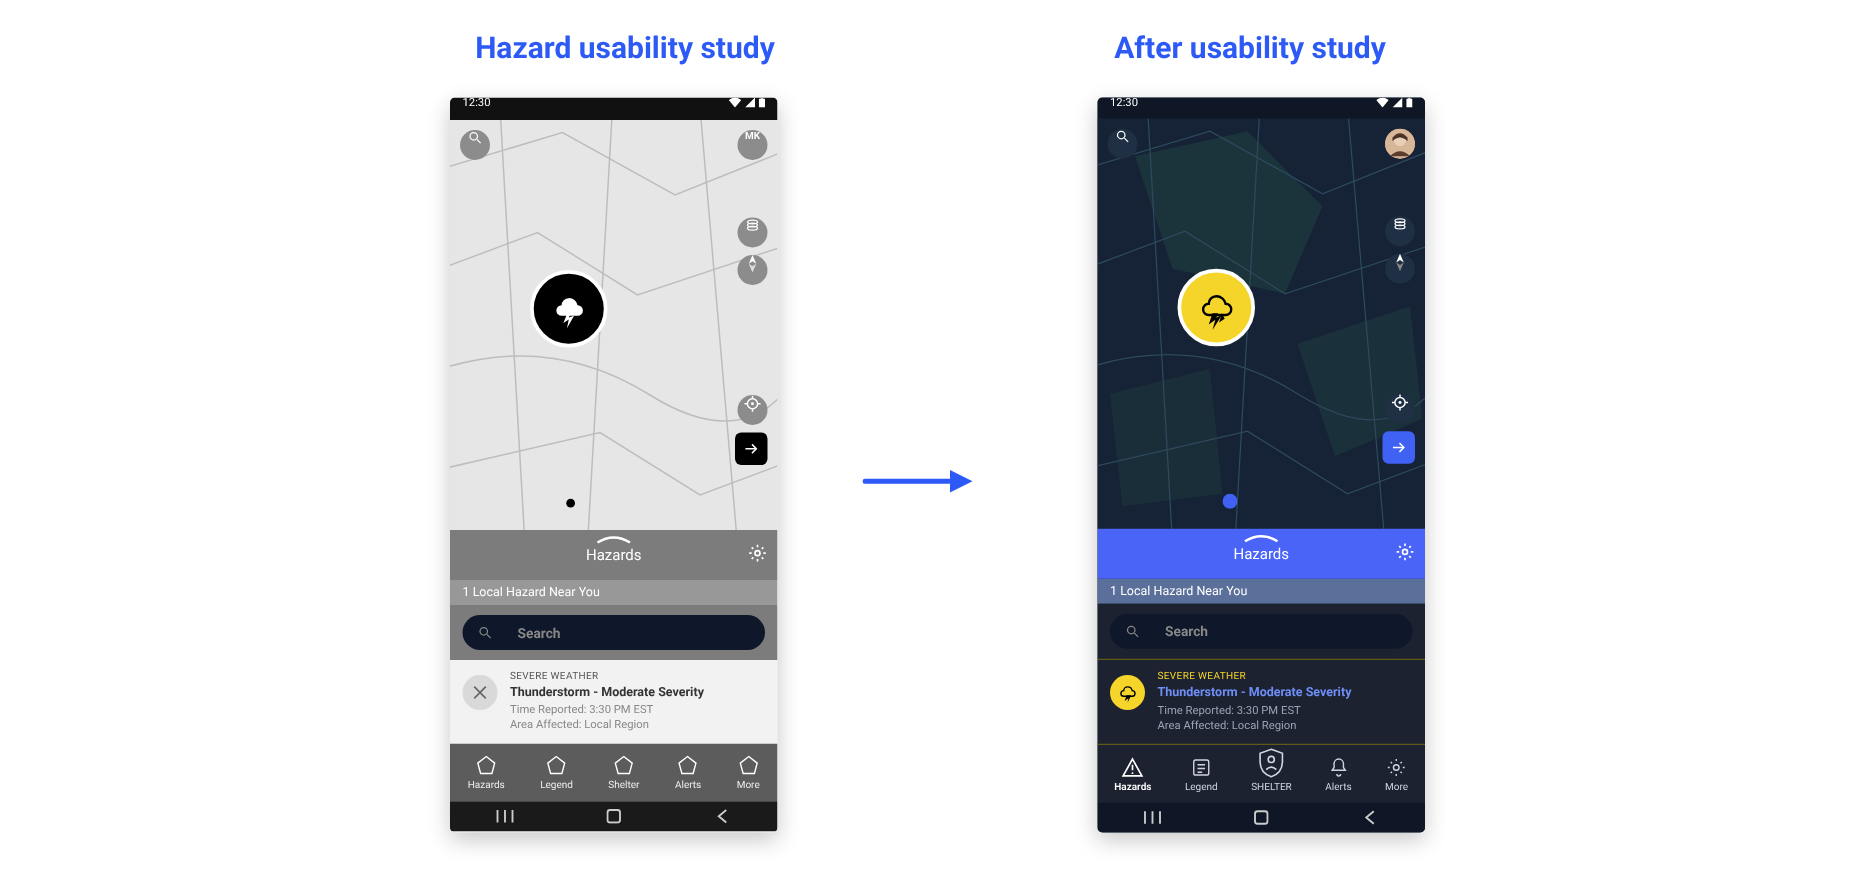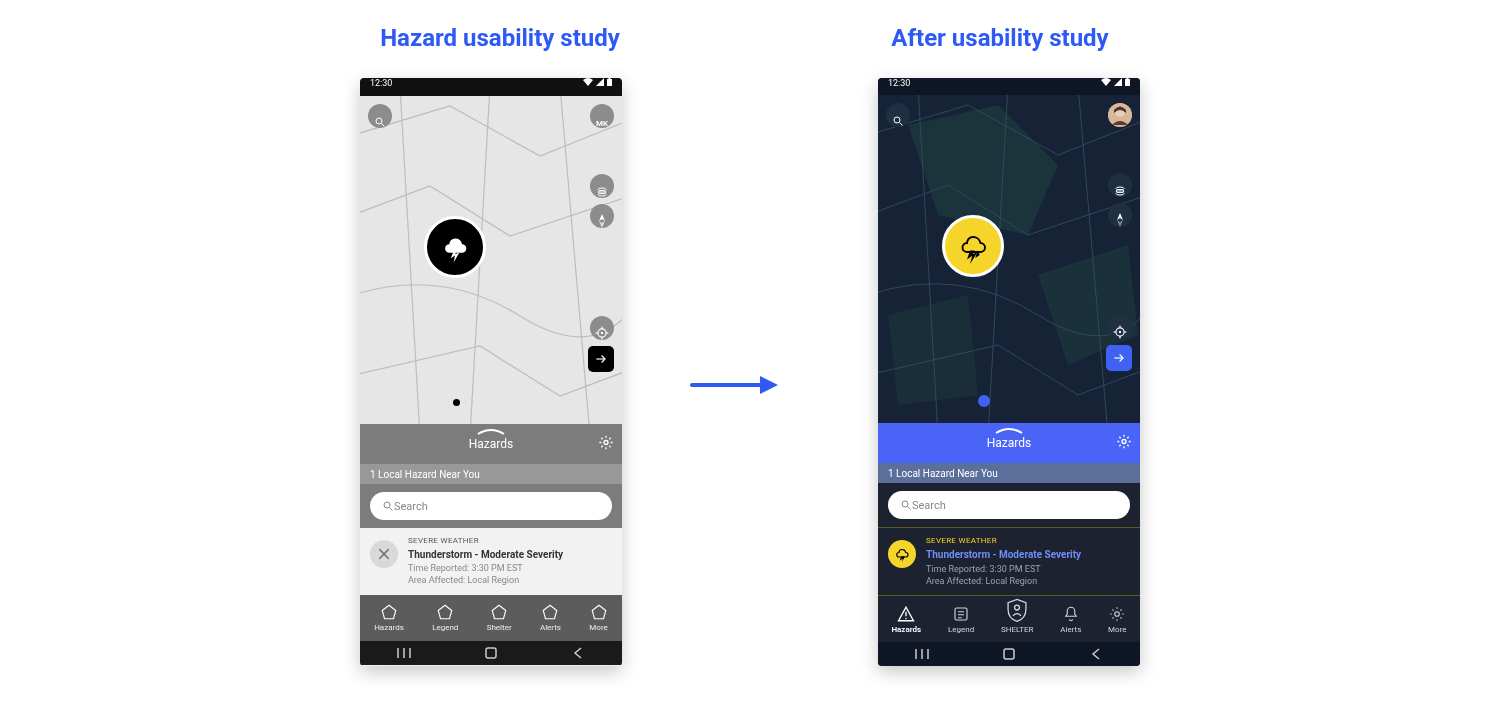--- a/index.html
+++ b/index.html
@@ -60,21 +60,21 @@
   
   .maparea { position:relative; flex: 0 0 328px; }
   .phone.left .maparea { background:#e6e6e6; }
   .phone.right .maparea { background:#162235; }
   .maparea svg.roads { position:absolute; inset:0; width:100%; height:100%; }
 
   .circ-btn {
     position:absolute;
     width:24px; height:24px;
     border-radius:50%;
-    display:flex; align-items:flex-end; justify-content:center;
+    display:flex; align-items:flex-start; justify-content:center;
   }
   .phone.left .circ-btn { background:#8c8c8c; color:#fff; }
   .phone.right .circ-btn { background:#1f2f44; color:#fff; }
   .btn-search { top:8px; left:8px; }
   .btn-profile { top:8px; right:8px; overflow:hidden; }
   .btn-layers { top:78px; right:8px; }
   .btn-compass { top:108px; right:8px; }
   .btn-locate { top:220px; right:8px; }
   .sq-btn { position:absolute; width:26px; height:26px; border-radius:5px; display:flex; align-items:center; justify-content:center; right:8px; top:250px; }
   .phone.left .sq-btn { background:#000; color:#fff; }
@@ -110,22 +110,22 @@
   .panel-sub {
     height:20px; font-size:10px; padding:0 10px; display:flex; align-items:center; color:#fff;
   }
   .phone.left .panel-sub { background:#989898; }
   .phone.right .panel-sub { background:#5a6f9a; }
 
   .search-row { padding:8px 10px; }
   .phone.left .search-row { background:#7c7c7c; }
   .phone.right .search-row { background:#1c2230; }
   .search-pill {
-    height:28px; border-radius:14px; background:#ffffff; display:flex; align-items:center;
-    padding:0 12px; gap:0; color:#888; font-size:11px;
+    height:28px; border-radius:14px; background:#0f172a; display:flex; align-items:center;
+    padding:0 12px; gap:20px; color:#888; font-size:11px;font-weight:bold;
   }
 
   .alert-card {
     display:flex; gap:10px; padding:8px 10px; align-items:flex-start;
   }
   .phone.left .alert-card { background:#f2f2f2; color:#333; }
   .phone.right .alert-card { background:#1c2230; color:#cfd5e0; border-top:1px solid #5f5a1a; border-bottom:1px solid #5f5a1a;}
   .alert-icon {
     width:28px; height:28px; border-radius:50%; flex-shrink:0;
     display:flex; align-items:center; justify-content:center; margin-top:4px;

